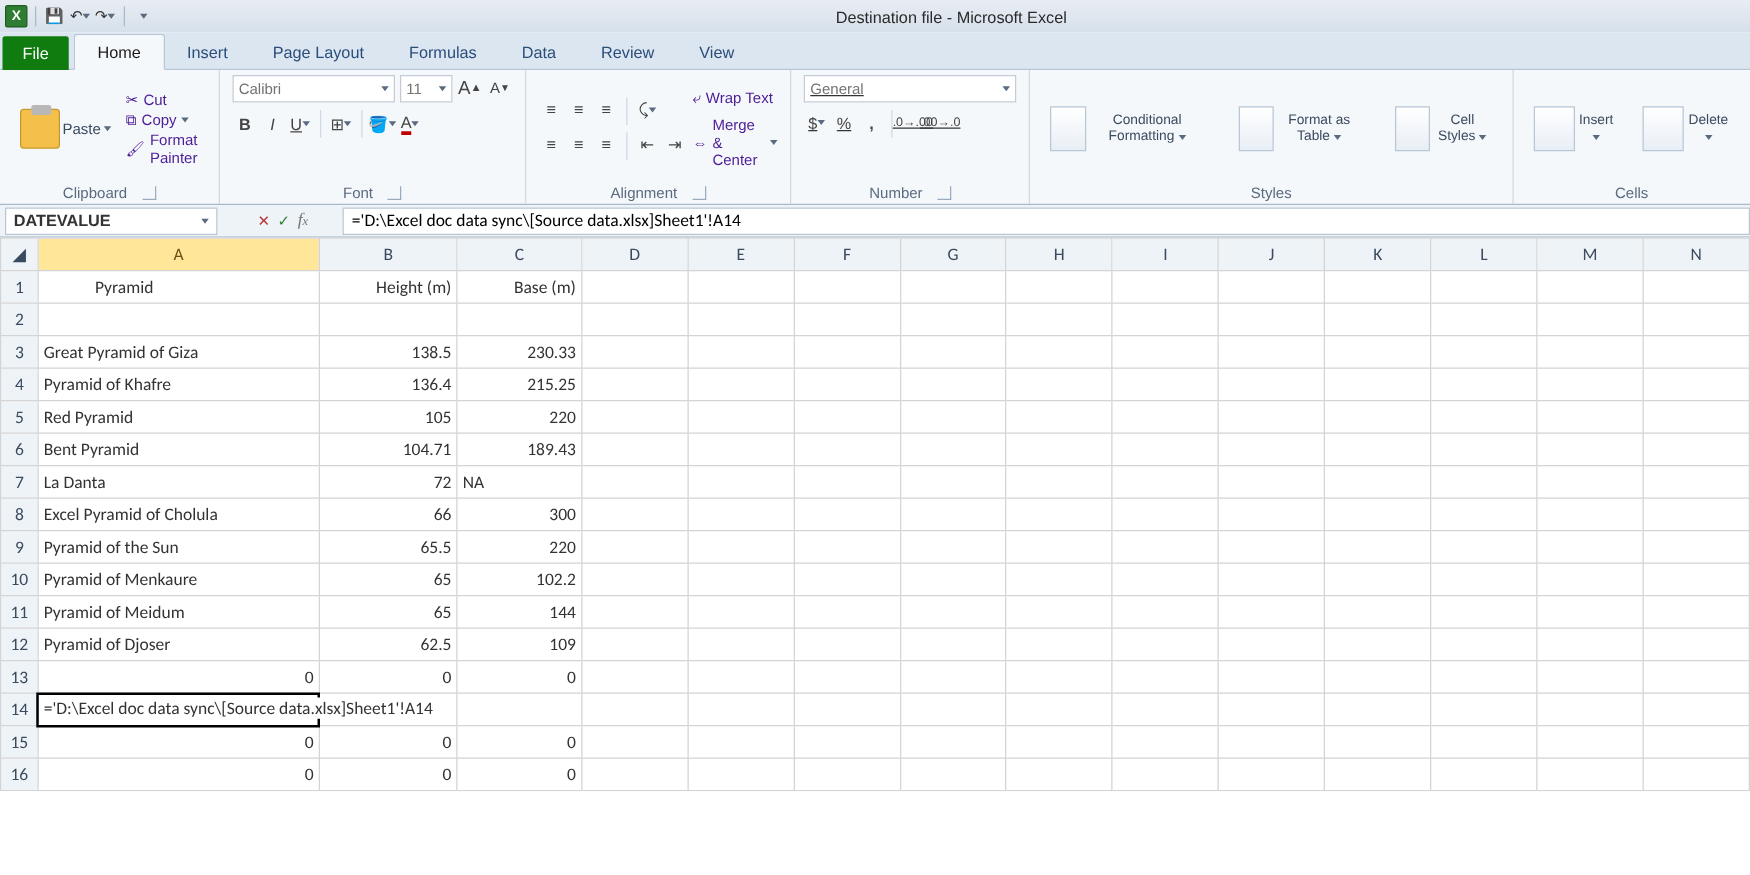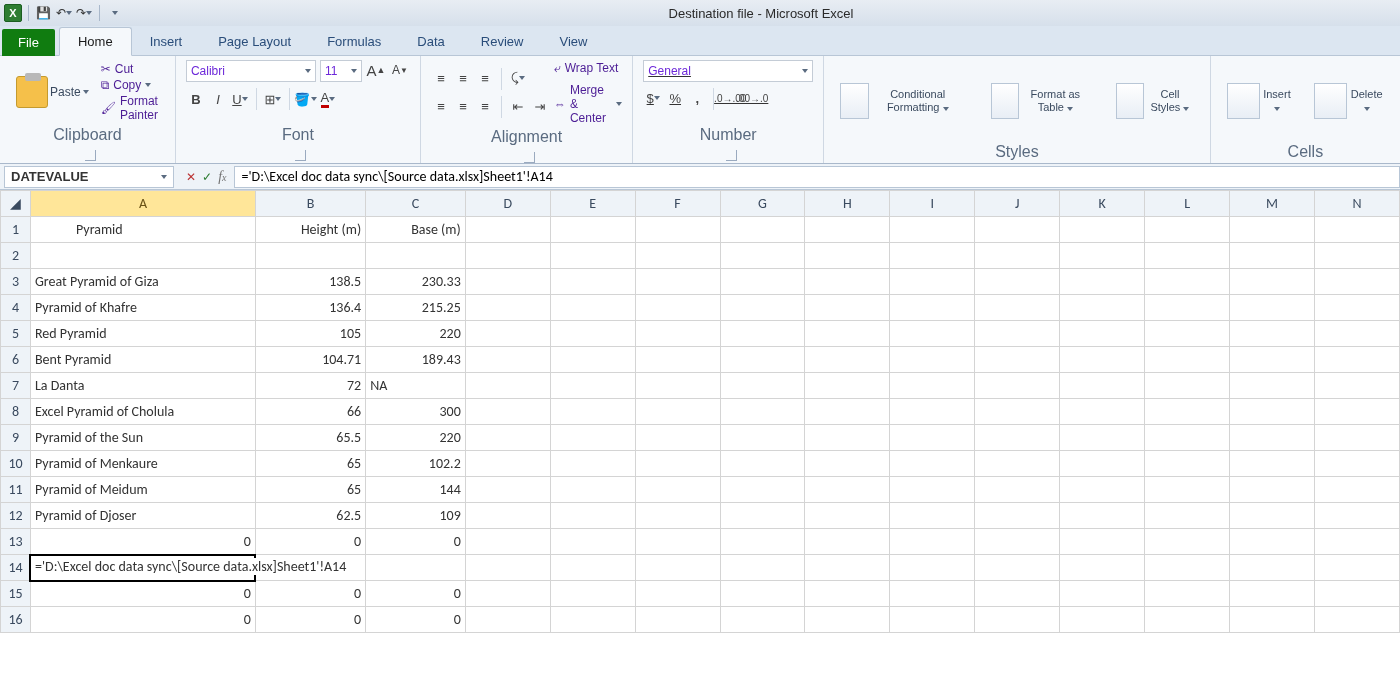--- a/index.html
+++ b/index.html
@@ -13,40 +13,40 @@
 
 
 .ribbon-tabs { height: 30px; display: flex; align-items: flex-end; padding: 0 2px; background:#dce6f1; border-bottom:1px solid #b8c6d6; }
 .ribbon-tabs .file-tab { background:#107c10; color:#fff; padding:6px 16px; font-size:13px; border-radius:2px 2px 0 0; margin-right:4px; margin-bottom:-1px; }
 .ribbon-tabs .tab { padding:6px 18px; font-size:13px; color:#2a4d7a; cursor:pointer; }
 .ribbon-tabs .tab.active { background:#f5f8fb; border:1px solid #b8c6d6; border-bottom:1px solid #f5f8fb; border-radius:3px 3px 0 0; margin-bottom:-1px; color:#1a1a1a; }
 
 
 .ribbon { height: 108px; background:#f5f8fb; border-bottom:1px solid #a9b8cb; display:flex; }
 .group { border-right:1px solid #cfd8e3; padding:4px 10px 2px; display:flex; flex-direction:column; justify-content:space-between; }
-.group-label { text-align:center; font-size:16px; color:#5a6b80; padding-top:2px; display:flex; justify-content:center; align-items:center; gap:6px;flex-direction:column; }
+.group-label { text-align:center; font-size:12px; color:#5a6b80; padding-top:2px; display:flex; justify-content:center; align-items:center; gap:6px; }
 .group-body { flex:1; display:flex; align-items:center; gap:6px; }
 .dlauncher { width:11px; height:11px; border:1px solid #9aaabf; border-top:none; border-left:none; display:inline-block; margin-left:6px; }
 
 .big-btn { display:flex; align-items:center; gap:2px; font-size:12px; color:#3a4a5f; padding:2px 6px; }
 .paste-ic { width:32px; height:32px; background:#f5c04a; border:1px solid #c49a2e; border-radius:3px; position:relative; }
 .paste-ic::before{content:"";position:absolute;top:-4px;left:8px;width:16px;height:8px;background:#b8b8b8;border-radius:2px;}
 .small-row { font-size:12px; color:#4c1d95; display:flex; align-items:center; gap:4px; padding:1px 0;}
 .caret{ width:0;height:0;border-left:3px solid transparent;border-right:3px solid transparent;border-top:4px solid #5a6b80; display:inline-block;}
 
-.combo { height:22px; border:1px solid #c4ccd6; background:#fff; display:flex; align-items:center; padding:0 4px; gap:4px; font-size:12px; color:#6d28d9; }
+.combo { height:22px; border:1px solid #c4ccd6; background:#fff; display:flex; align-items:center; padding:0 4px; gap:4px; font-size:12px; color:#737373; }
 
 .ribbon-btn { width:20px; height:20px; display:flex; align-items:center; justify-content:center; color:#444; font-size:13px; }
 .sep { width:1px; height:22px; background:#cfd8e3; margin:0 4px;}
 
 .styles-ic { width:36px; height:36px; border:1px solid #b8c6d6; background:linear-gradient(#fff,#e8eef5); }
 .label-below { font-size:11px; color:#3a4a5f; text-align:center; line-height:1.1;}
 
 
-.fbar { height:26px; border-bottom:1px solid #b8c6d6; display:flex; align-items:center; background:#eef3f8; }
+.fbar { height:26px; border-bottom:1px solid #b8c6d6; display:flex; align-items:center; background:#eef3f8;gap:20px; }
 .namebox { width:170px; height:22px; margin:0 4px; border:1px solid #b8c6d6; background:#fff; display:flex; align-items:center; padding:0 6px; justify-content:space-between; font-weight:bold; font-size:13px;}
 .fx-ctrl { display:flex; align-items:center; gap:6px; padding:0 8px; color:#5a6b80; }
 .fx { font-style:italic; font-family:"Times New Roman",serif; font-size:14px; color:#737373;}
 .formula-input { flex:1; height:22px; border:1px solid #b8c6d6; background:#fff; padding:0 6px; font-size:14px; font-family:Calibri, sans-serif; }
 
 
 .grid { position:relative; font-family: Calibri, Arial, sans-serif; font-size:14px; }
 table { border-collapse:collapse; table-layout:fixed; }
 th, td { border:1px solid #d4d4d4; height:26px; padding:0 4px; overflow:hidden; white-space:nowrap; text-align:left; }
 th { background:#eef3f8; color:#3a4a5f; font-weight:normal; text-align:center; }

